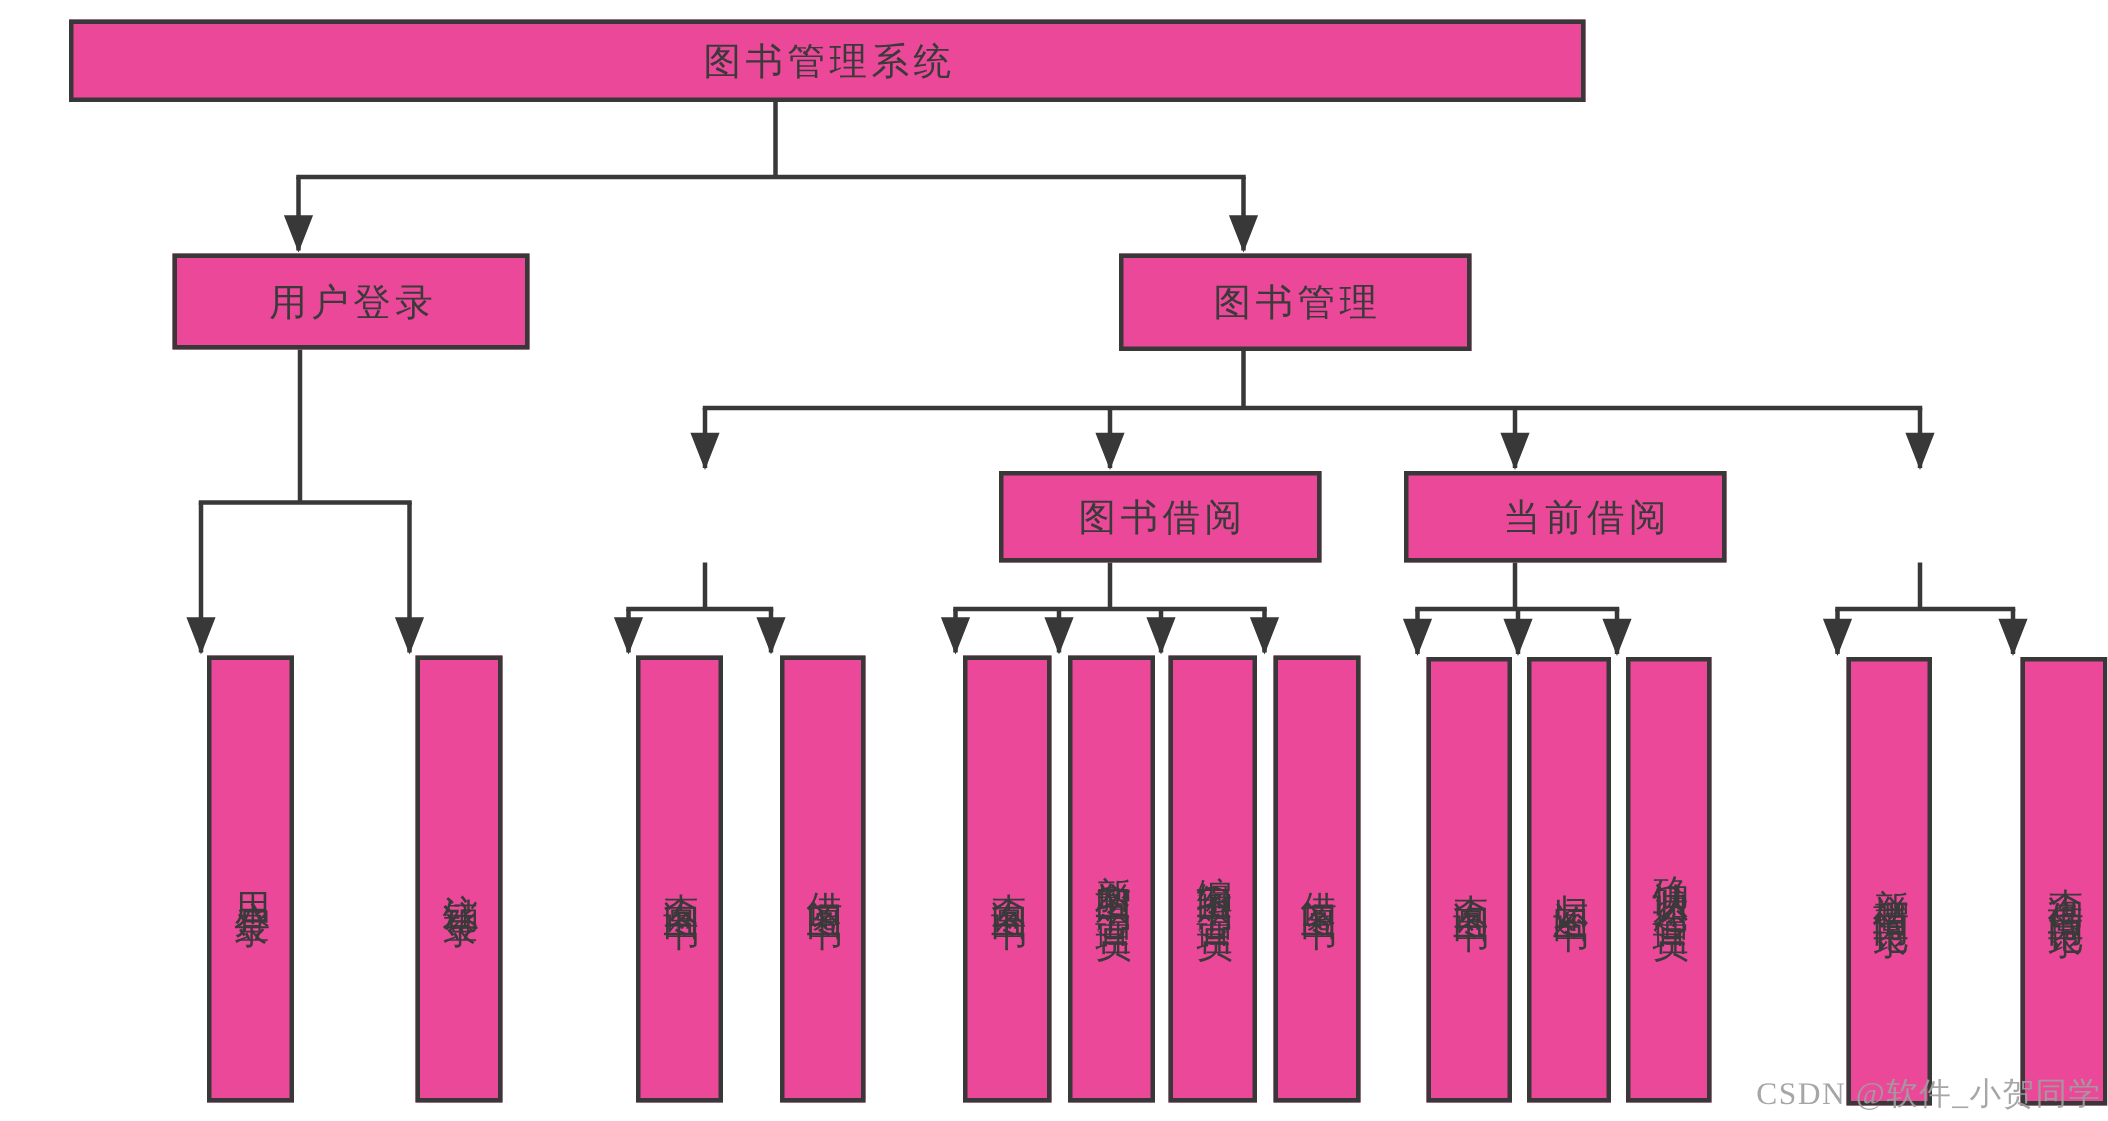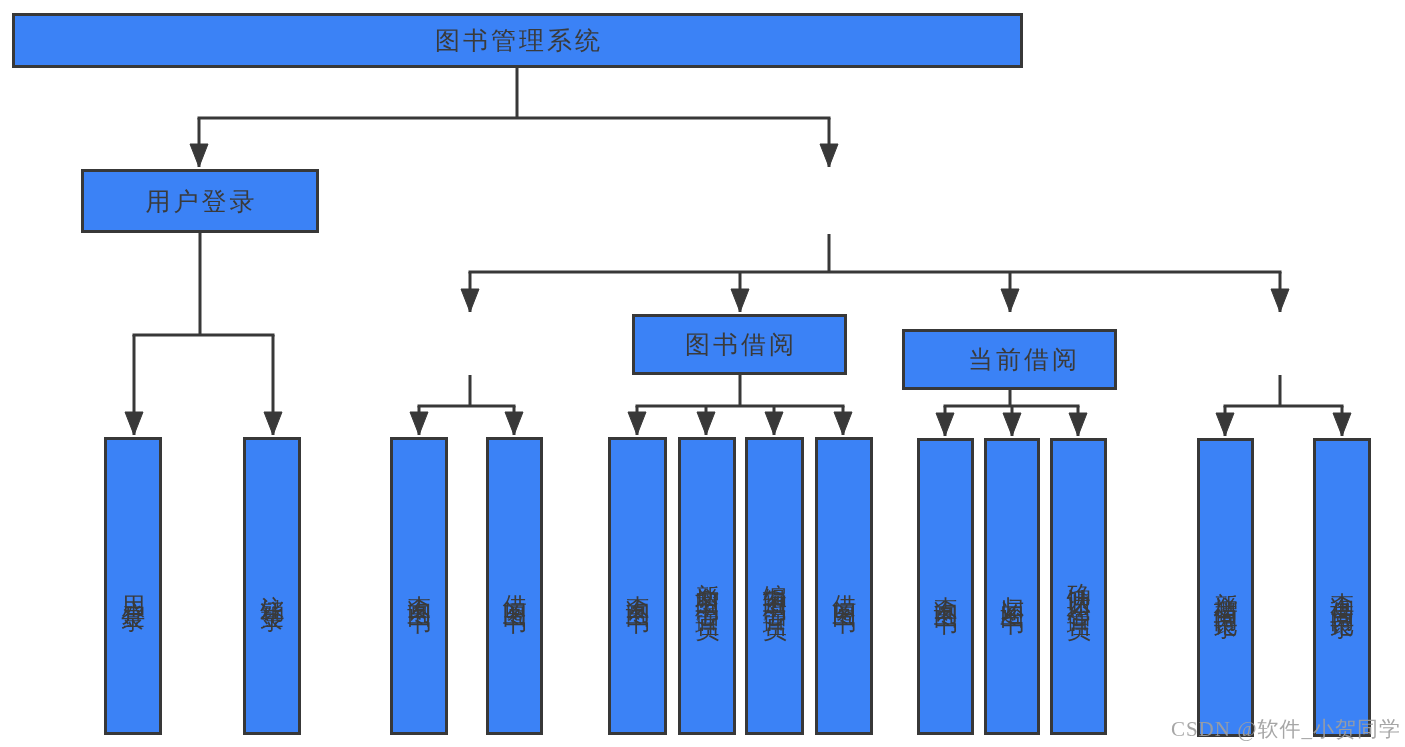--- a/index.html
+++ b/index.html
@@ -7,27 +7,28 @@
     position:relative;
     width:1405px;height:747px;
     background:#ffffff;
     font-family:"Liberation Sans","DejaVu Sans",sans-serif;
     overflow:hidden;
   }
   svg.wires{position:absolute;left:0;top:0;z-index:0;}
   .node{
     position:absolute;
     box-sizing:border-box;
-    background:#3b82f6;
+    background:#ec4899;
     border:3px solid #383838;
     display:flex;
     align-items:center;
     justify-content:center;
     color:#3a3a3a;
     z-index:1;
+    margin-left:34px;
   }
   .h-label{
     font-size:25px;
     letter-spacing:3px;
     white-space:nowrap;
     text-indent:3px;
   }
   .leaf .v-label{
     writing-mode:vertical-rl;
     text-orientation:mixed;
@@ -105,25 +106,28 @@
     </g>
   </svg>
 
   <div class="node" style="left:12px;top:13px;width:1011px;height:55px;">
     <span class="h-label">图书管理系统</span>
   </div>
 
   <div class="node" style="left:81px;top:169px;width:238px;height:64px;">
     <span class="h-label">用户登录</span>
   </div>
+  <div class="node" style="left:712px;top:169px;width:235px;height:65px;">
+    <span class="h-label">图书管理</span>
+  </div>
 
   <div class="node" style="left:632px;top:314px;width:215px;height:61px;">
     <span class="h-label">图书借阅</span>
   </div>
-  <div class="node" style="left:902px;top:329px;width:215px;height:61px;padding-left:26px;">
+  <div class="node" style="left:902px;top:314px;width:215px;height:61px;padding-left:26px;">
     <span class="h-label">当前借阅</span>
   </div>
 
   <div class="node leaf" style="left:104px;top:437px;width:58px;height:298px;">
     <span class="v-label">用户登录</span>
   </div>
   <div class="node leaf" style="left:243px;top:437px;width:58px;height:298px;">
     <span class="v-label">注销登录</span>
   </div>
 

